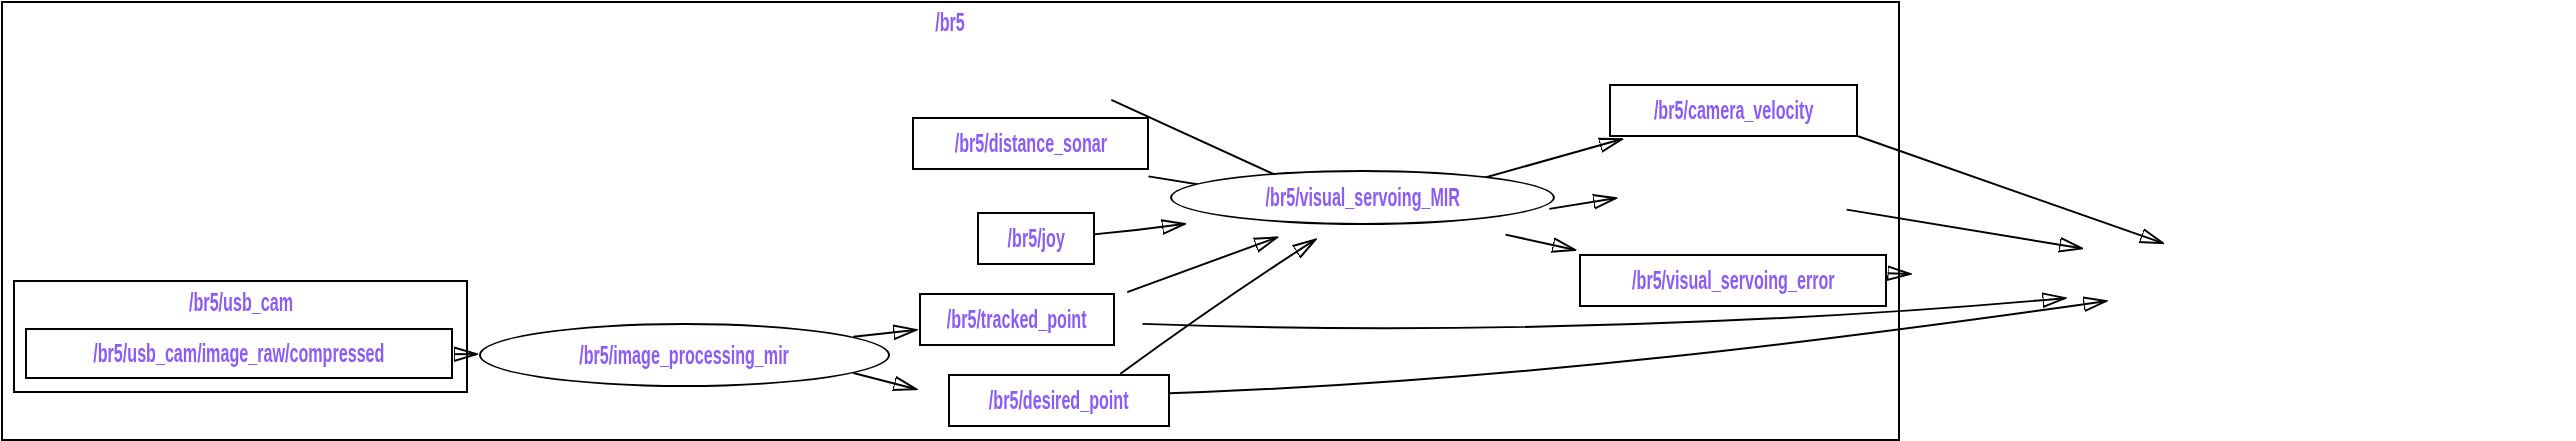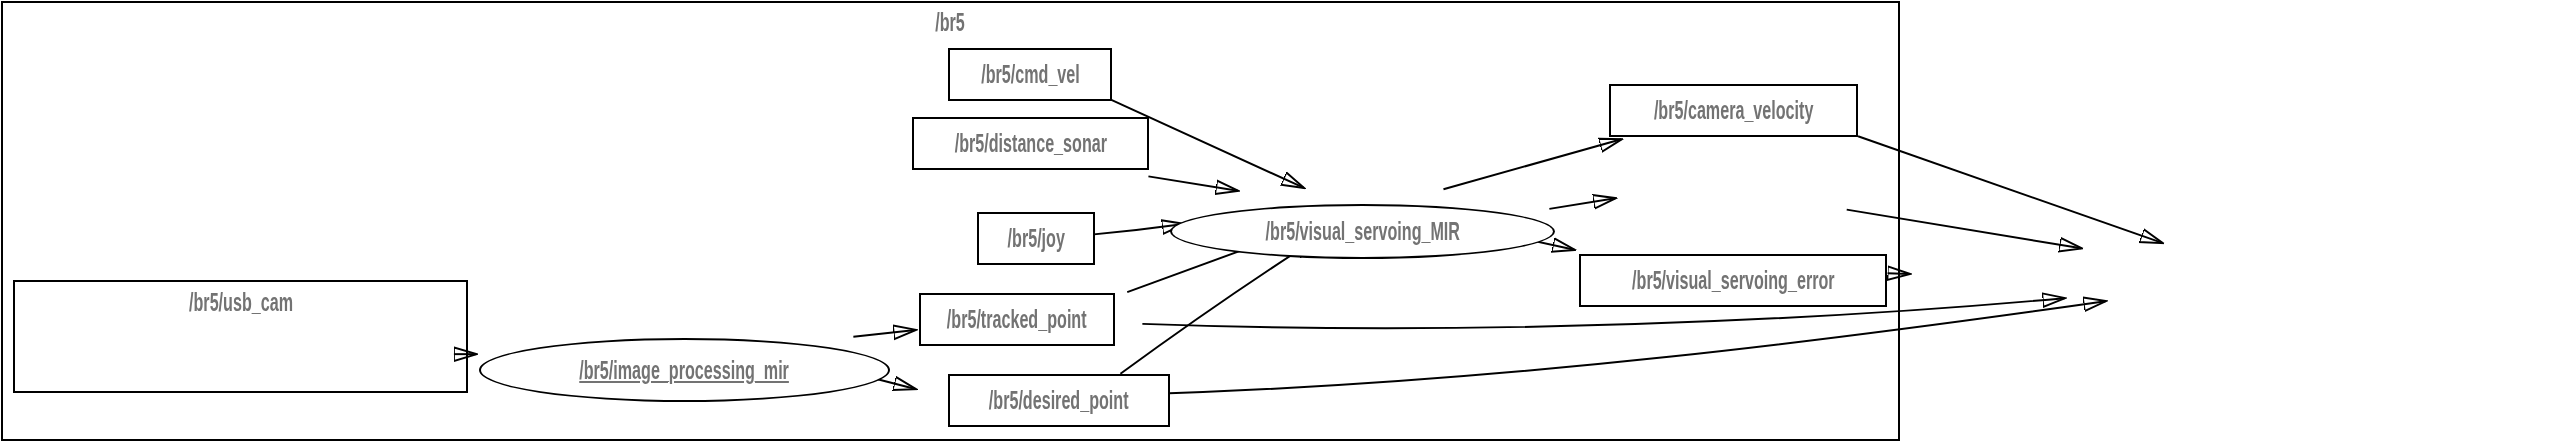--- a/index.html
+++ b/index.html
@@ -2,21 +2,21 @@
 <html style="font-size:12px"><head>
 <meta charset="utf-8">
 <style>
   html, body { margin: 0; padding: 0; background: #ffffff; }
   .canvas {
     position: relative;
     width: 2576px;
     height: 442px;
     background: #ffffff;
     font-family: "Liberation Sans", sans-serif;
-    color: #737373;
+    color: #8b5cf6;
     overflow: hidden;
   }
   .cluster {
     position: absolute;
     border: 2.3px solid #000000;
     box-sizing: border-box;
     background: transparent;
     z-index: 1;
   }
   .cluster-label {
@@ -94,24 +94,24 @@
     <path d="M 1908 250 L 2143 184" marker-end="url(#arrow)"></path>
     <path d="M 2048 276 L 2135 262" marker-end="url(#arrow)"></path>
     <path d="M 1990 310 L 2081 330" marker-end="url(#arrow)"></path>
     <path d="M 2456 180 L 2858 321" marker-end="url(#arrow)"></path>
     <path d="M 2441 277 Q 2610 305 2751 328" marker-end="url(#arrow)"></path>
     <path d="M 2495 361 L 2524 362" marker-end="url(#arrow)"></path>
     <path d="M 1510 428 C 1950 444 2400 424 2729 394" marker-end="url(#arrow)"></path>
     <path d="M 1510 521 C 2000 506 2460 444 2783 398" marker-end="url(#arrow)"></path>
   </svg>
 
+  <div class="node-box" style="left:25px; top:328px; width:428px; height:51px;">
+    <span class="node-label">/br5/usb_cam/image_raw/compressed</span>
+  </div>
 
-  <div class="node-box" style="left:948px; top:48px; width:164px; height:53px;">
-    <span class="node-label">/br5/cmd_vel</span>
-  </div>
 
   <div class="node-box" style="left:912px; top:117px; width:237px; height:53px;">
     <span class="node-label">/br5/distance_sonar</span>
   </div>
 
   <div class="node-box" style="left:977px; top:212px; width:118px; height:53px;">
     <span class="node-label">/br5/joy</span>
   </div>
 
   <div class="node-box" style="left:919px; top:293px; width:196px; height:53px;">
@@ -124,23 +124,23 @@
 
   <div class="node-box" style="left:1609px; top:84px; width:249px; height:53px;">
     <span class="node-label">/br5/camera_velocity</span>
   </div>
 
 
   <div class="node-box" style="left:1579px; top:248px; width:308px; height:53px;margin-top:6px;">
     <span class="node-label">/br5/visual_servoing_error</span>
   </div>
 
-  <div class="node-ellipse" style="left:479px; top:338px; width:411px; height:64px;text-decoration:underline;">
+  <div class="node-ellipse" style="left:479px; top:323px; width:411px; height:64px;">
     <span class="node-label">/br5/image_processing_mir</span>
   </div>
 
-  <div class="node-ellipse" style="left:1170px; top:204px; width:385px; height:55px;justify-content:center;">
+  <div class="node-ellipse" style="left:1170px; top:170px; width:385px; height:55px;justify-content:center;">
     <span class="node-label">/br5/visual_servoing_MIR</span>
   </div>
 
 
 </div>
 
 
 </body></html>

